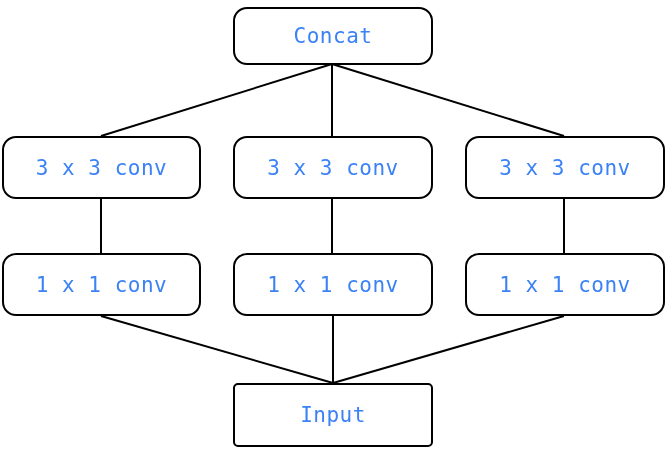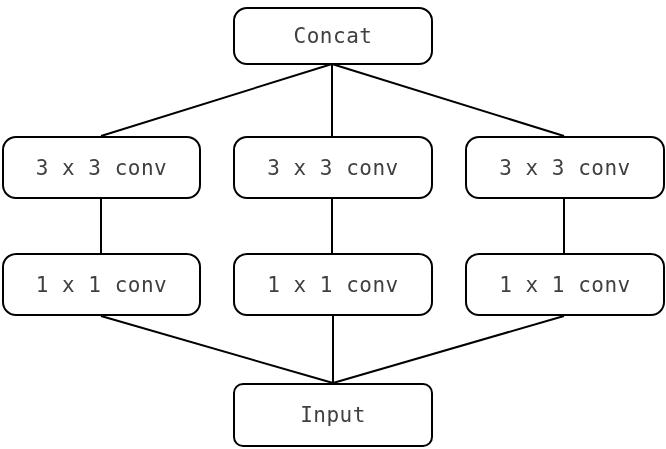--- a/index.html
+++ b/index.html
@@ -24,29 +24,29 @@
     pointer-events: none;
   }
   .node {
     position: absolute;
     box-sizing: border-box;
     border: 2px solid #000000;
     background: #ffffff;
     display: flex;
     align-items: center;
     justify-content: center;
-    color: #404040;
+    color: #3b82f6;
     font-family: "DejaVu Sans Mono", "Liberation Mono", monospace;
     font-size: 21px;
     letter-spacing: 0.5px;
     white-space: nowrap;
     z-index: 2;
   }
   .node.rounded { border-radius: 14px; }
-  .node.sharp   { border-radius: 10px; }
+  .node.sharp   { border-radius: 5px; }
 
   
   .n-concat { left: 233px; top: 7px;   width: 200px; height: 58px; }
 
   .n-c3-left  { left: 2px;   top: 136px; width: 199px; height: 63px; }
   .n-c3-mid   { left: 233px; top: 136px; width: 200px; height: 63px; }
   .n-c3-right { left: 465px; top: 136px; width: 200px; height: 63px; }
 
   .n-c1-left  { left: 2px;   top: 253px; width: 199px; height: 63px; }
   .n-c1-mid   { left: 233px; top: 253px; width: 200px; height: 63px; }

